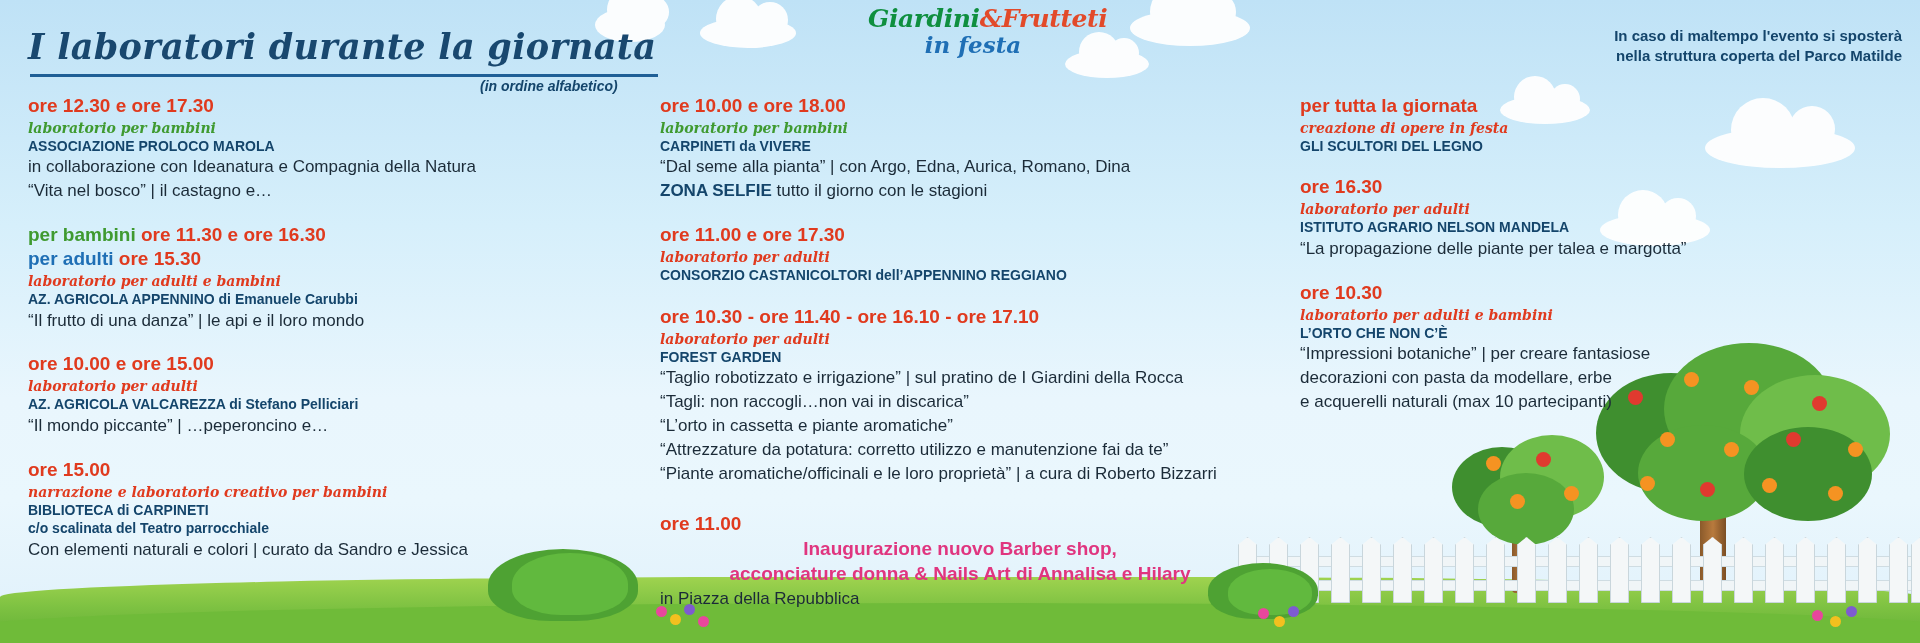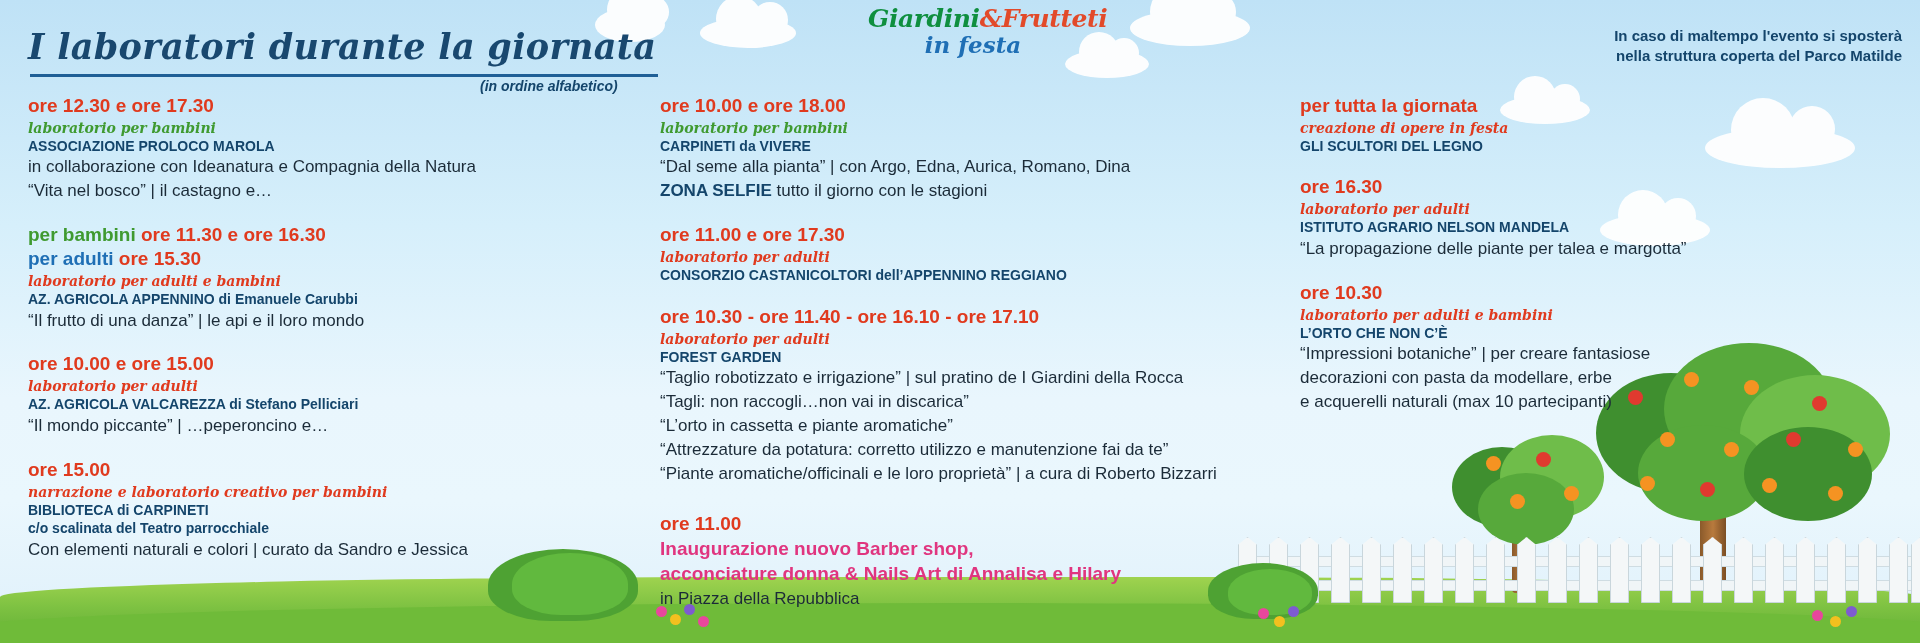--- a/index.html
+++ b/index.html
@@ -266,20 +266,21 @@
   .inauguration {
     margin-top: 26px;
   }
   .inauguration .time { color: #e03a1e; }
   .inauguration .bigpink {
     font-size: 19px;
     font-weight: bold;
     color: #e0357f;
     line-height: 1.3;
     margin-top: 1px;
+    text-align: center;
   }
 </style>
 </head>
 <body>
 
 <div id="poster">
 
   <div class="cloud c1"></div>
   <div class="cloud c2"></div>
   <div class="cloud c3"></div>

